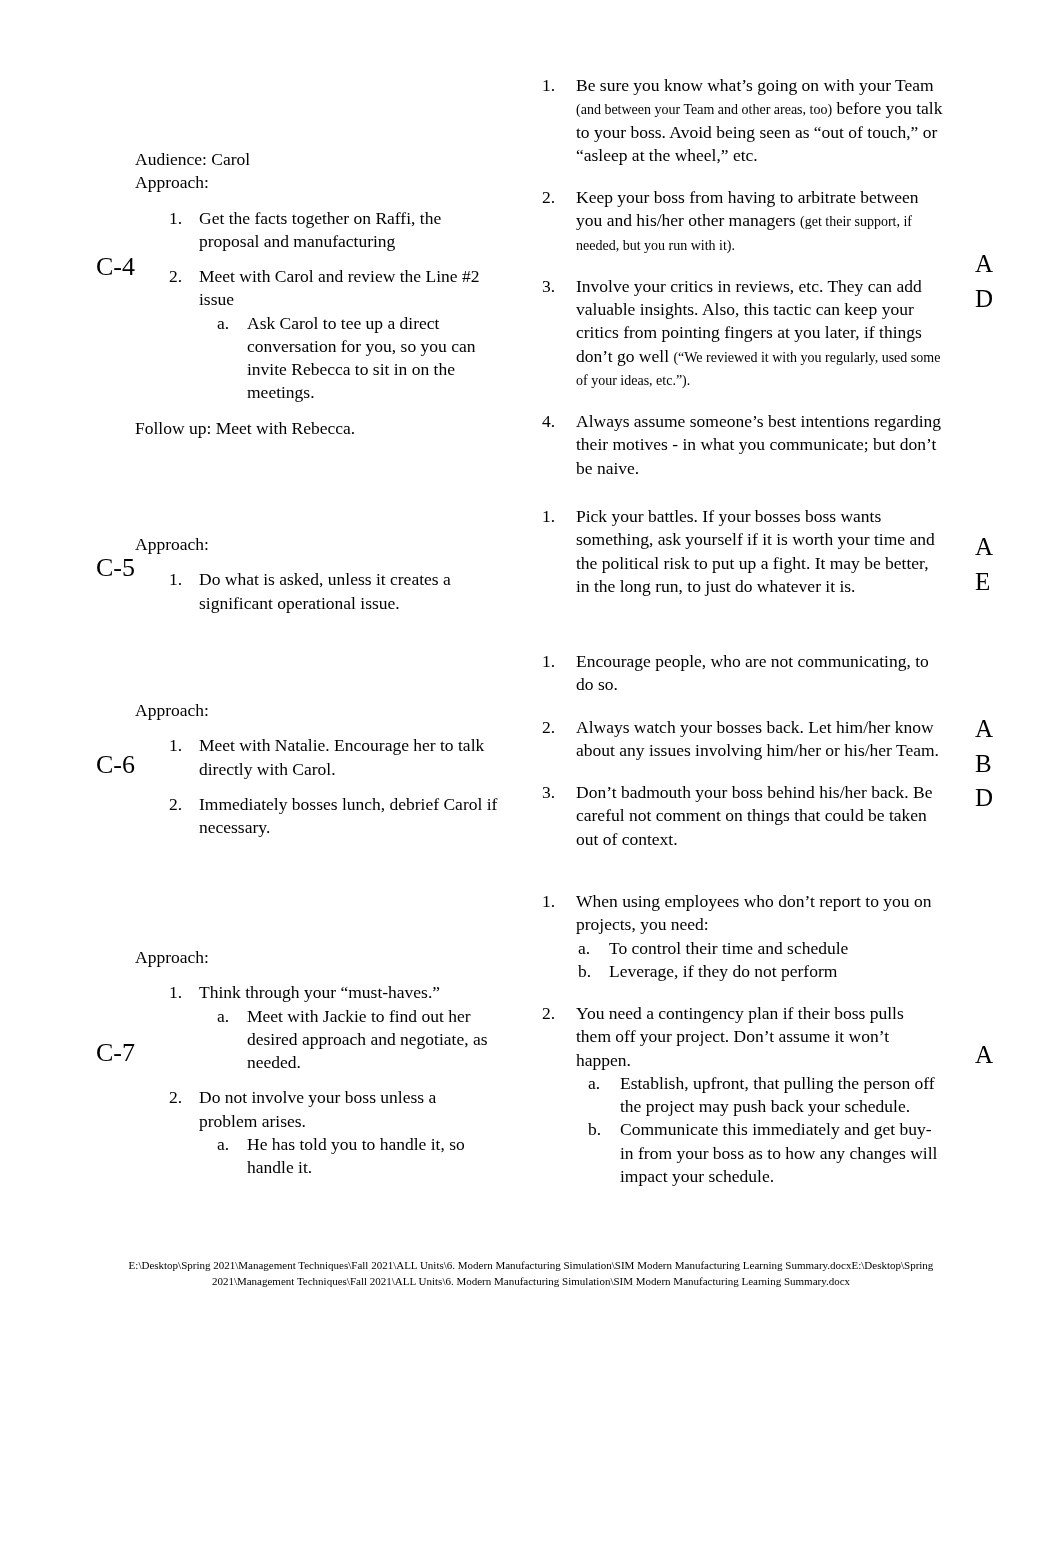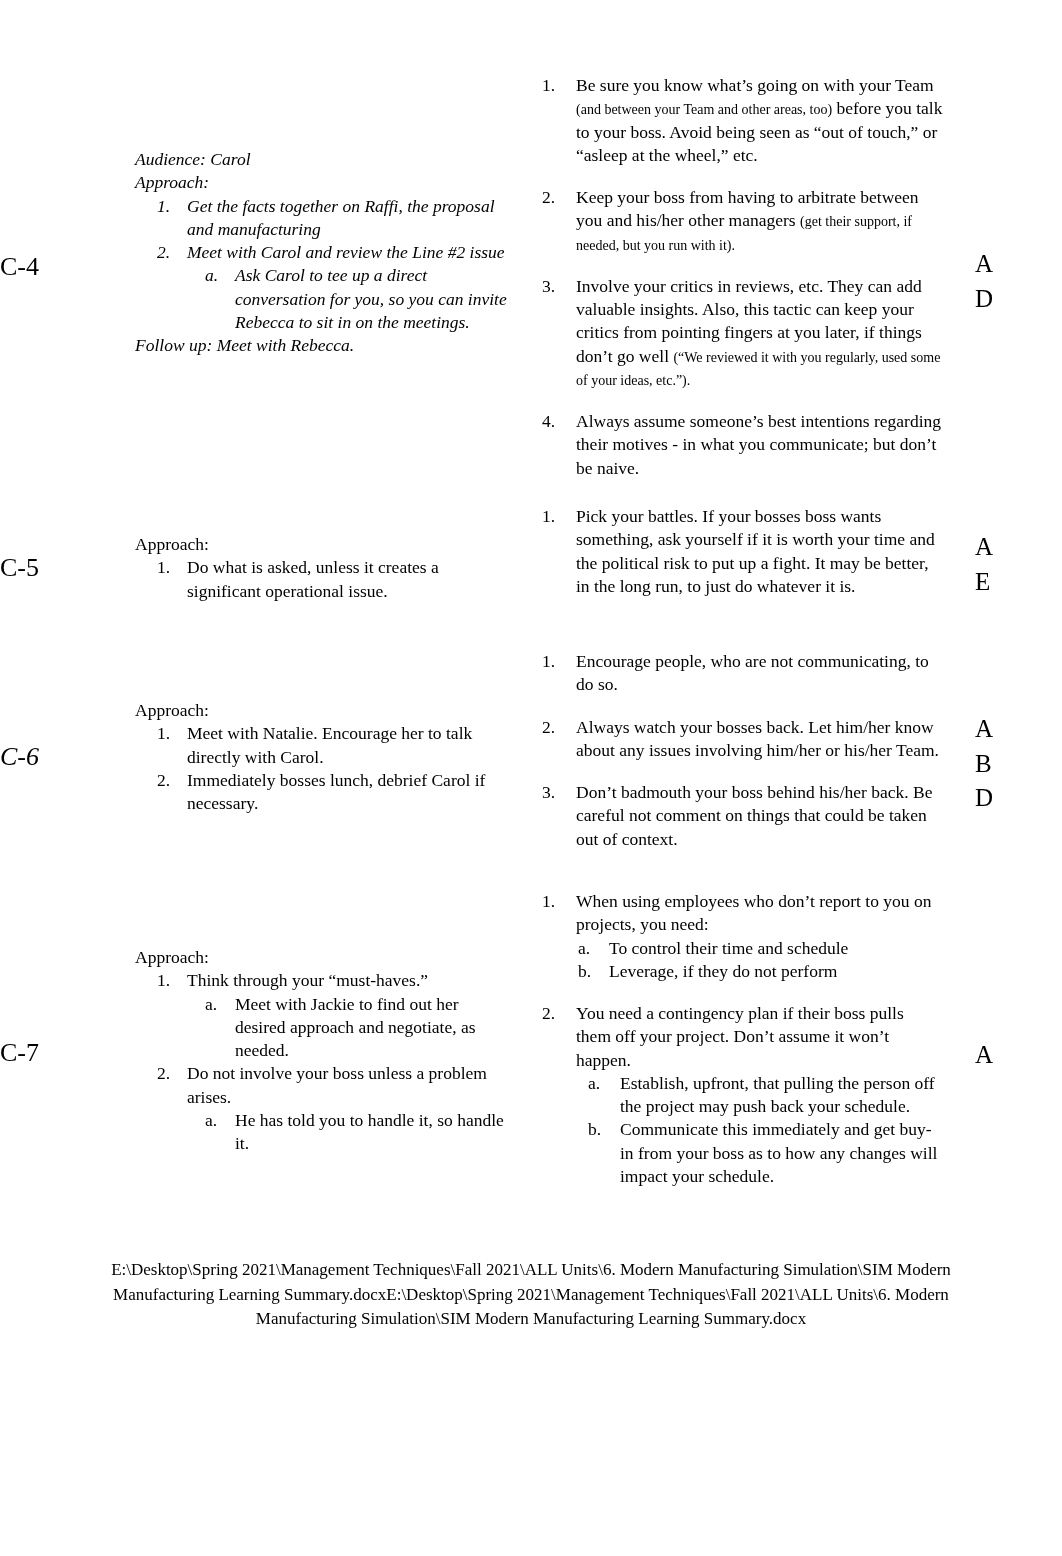--- a/index.html
+++ b/index.html
@@ -37,21 +37,21 @@
     flex: 0 0 135px;
     text-align: center;
     font-size: 26px;
     line-height: 1.15;
     position: relative;
   }
   .code-label {
     position: absolute;
     left: 0;
     width: 135px;
-    text-align: left;
+    text-align: right;
     white-space: nowrap;
   }
 
   .col-left {
     width: 375px;
     flex: 0 0 375px;
     font-size: 17.5px;
     line-height: 1.33;
   }
 
@@ -88,21 +88,21 @@
   ol.lvl1 {
     margin: 0;
     padding: 0 0 0 0;
     list-style: none;
     counter-reset: l1;
   }
   ol.lvl1 > li {
     counter-increment: l1;
     position: relative;
     padding-left: 52px;
-    margin: 0;
+    margin: 12px;
   }
   ol.lvl1 > li::before {
     content: counter(l1) ".";
     position: absolute;
     left: 22px;
     top: 0;
     width: 26px;
     text-align: left;
   }
 
@@ -178,38 +178,38 @@
     text-align: right;
   }
 
   
   .footer {
     position: absolute;
     left: 100px;
     top: 1258px;
     width: 862px;
     text-align: center;
-    font-size: 17px;
+    font-size: 11px;
     line-height: 1.45;
     font-family: "Liberation Serif", "DejaVu Serif", serif;
     word-break: break-word;
   }
 </style>
 </head>
 <body>
 
 <div class="page">
 
   <div class="row" style="top:74px;">
 
     <div class="col-code">
       <div class="code-label" style="top:178px;">C-4</div>
     </div>
 
-    <div class="col-left" style="padding-top:74px;font-style:italic;">
+    <div class="col-left" style="padding-top:74px;">
       <p class="plain">Audience: Carol</p>
       <p class="plain">Approach:</p>
       <ol class="lvl1">
         <li>
           <span>Get the facts together on Raffi, the proposal and manufacturing</span>
         </li>
         <li>
           <span>Meet with Carol and review the Line #2 issue</span>
           <ol class="lvl2">
             <li>
@@ -259,21 +259,21 @@
 
     <div class="col-letters">
       <div class="letters-inner" style="top:25px;">A
 E</div>
     </div>
   </div>
 
   <div class="row" style="top:650px;">
 
     <div class="col-code">
-      <div class="code-label" style="top:92px;font-style:italic;">C-6</div>
+      <div class="code-label" style="top:100px;">C-6</div>
     </div>
 
     <div class="col-left" style="padding-top:49px;">
       <p class="plain">Approach:</p>
       <ol class="lvl1">
         <li>
           <span>Meet with Natalie. Encourage her to talk directly with Carol.</span>
         </li>
         <li>
           <span>Immediately bosses lunch, debrief Carol if necessary.</span>

